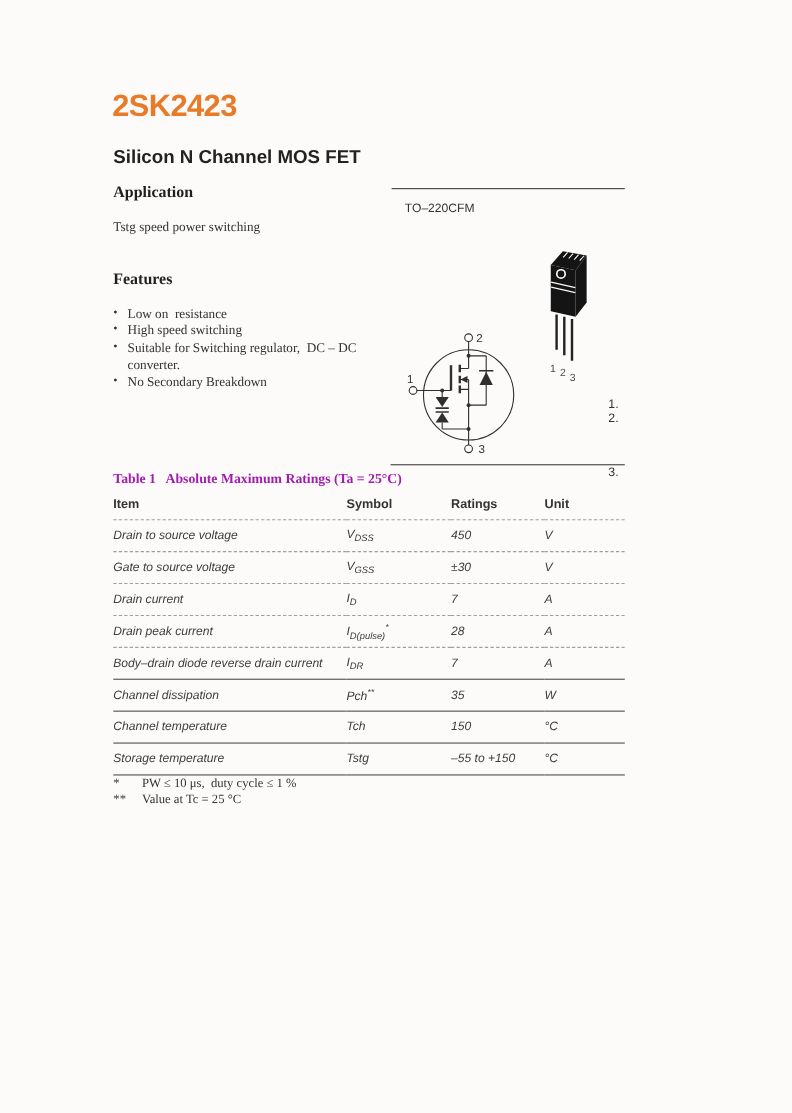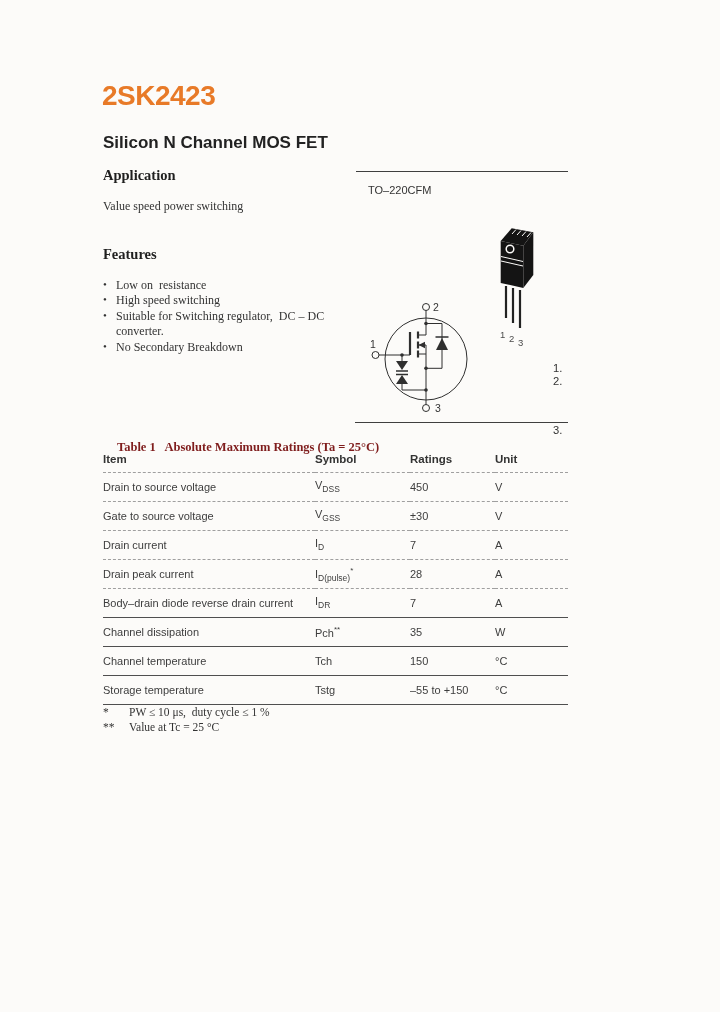--- a/index.html
+++ b/index.html
@@ -22,47 +22,47 @@
     font:12px/15.4px "Liberation Serif",serif;color:#333;white-space:pre-wrap;}
   ul.features li::before{content:"\2022";position:absolute;left:2px;top:-1px;font-size:11px;color:#333;}
 
   .rule{position:absolute;height:1px;background:#3f3f3f;}
   .rule-top{left:356px;top:171px;width:266px;}
   .rule-bottom{left:355px;top:422px;width:264px;}
   .pkg-name{left:368px;top:184px;font-size:11px;color:#333;}
   .legend{left:553px;top:362px;font-size:11.2px;color:#333;}
   .legend div{line-height:13px;}
 
-  .tbl-caption{left:103px;top:440px;font-family:"Liberation Serif",serif;font-weight:bold;
-    font-size:12.5px;color:#7f1d1d;white-space:pre;margin-left:14px;}
+  .tbl-caption{left:103px;top:428px;font-family:"Liberation Serif",serif;font-weight:bold;
+    font-size:12.5px;color:#a21caf;white-space:pre;}
   table.ratings{position:absolute;left:103px;top:453px;width:505px;border-collapse:collapse;table-layout:fixed;}
   table.ratings th{font-size:11.5px;font-weight:bold;text-align:left;color:#333;
     padding:0 0 7px 0;border-bottom:1px dashed #9f9f9f;}
-  table.ratings td{height:28px;font-size:11px;color:#3d3d3d;padding:0;vertical-align:middle;}
+  table.ratings td{height:28px;font-size:11px;color:#3d3d3d;padding:0;vertical-align:middle;font-style:italic;}
   table.ratings tr.light td{border-bottom:1px dashed #9f9f9f;}
   table.ratings tr.dark td{border-bottom:1px solid #4f4f4f;}
   table.ratings sub{font-size:8.5px;}
   table.ratings sup{font-size:8px;}
 
   .footnotes{left:103px;top:705px;font-family:"Liberation Serif",serif;font-size:11.5px;color:#333;}
   .footnotes .fn-row{line-height:14.5px;white-space:pre;}
   .fn-marker{display:inline-block;width:26px;}
 
   svg text{font-family:"Liberation Sans",sans-serif;}
 </style>
 </head>
 <body>
 
 <div class="page">
 
   <div class="abs part-number" style="color: rgb(232, 122, 40);">2SK2423</div>
   <div class="abs subtitle">Silicon N Channel MOS FET</div>
 
   <div class="abs serif-heading app-heading">Application</div>
-  <div class="abs serif-body app-body">Value speed power switching</div>
+  <div class="abs serif-body app-body">Tstg speed power switching</div>
 
   <div class="abs serif-heading feat-heading">Features</div>
   <ul class="abs features">
       <li>Low on  resistance</li>
       <li>High speed switching</li>
       <li>Suitable for Switching regulator,  DC – DC
 converter.</li>
       <li>No Secondary Breakdown</li>
     </ul>
 

